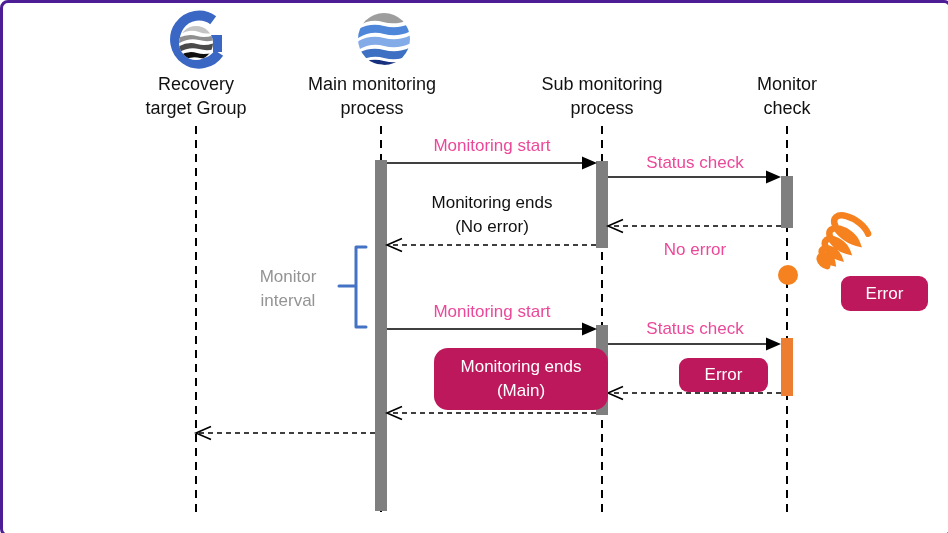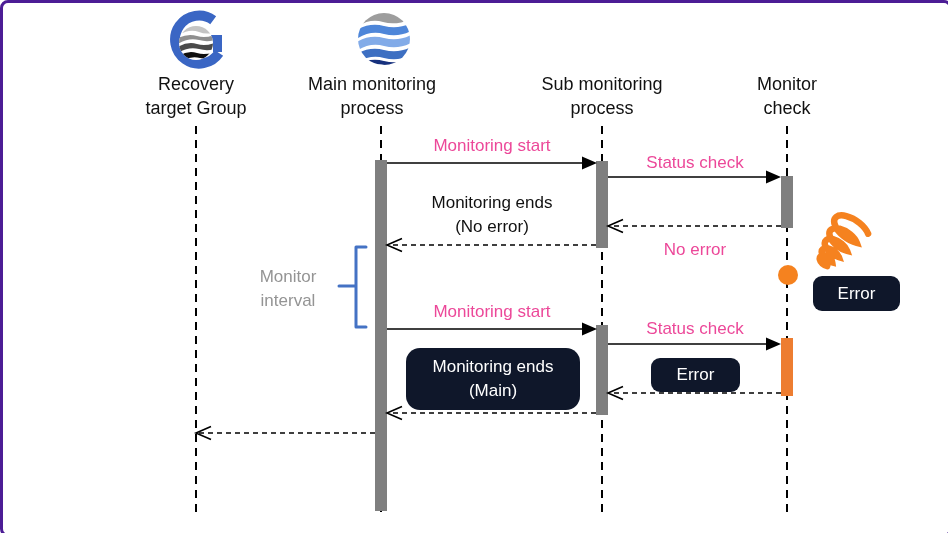--- a/index.html
+++ b/index.html
@@ -13,23 +13,23 @@
     position:absolute;width:220px;text-align:center;font-size:18px;line-height:24px;color:#111;
   }
   .msg{
     position:absolute;font-size:17px;line-height:23px;text-align:center;color:#ec4899;white-space:nowrap;
   }
   .msg2{position:absolute;font-size:17px;line-height:24px;text-align:center;color:#111;}
   .interval-label{position:absolute;font-size:17px;line-height:24px;text-align:center;color:#949494;}
   .bar{position:absolute;width:12px;background:#7f7f7f;}
   .bar.orange{background:#ED7D31;}
   .obox{
-    position:absolute;background:#0f172a;color:#ffffff;border-radius:9px;
+    position:absolute;background:#be185d;color:#ffffff;border-radius:9px;
     display:flex;flex-direction:column;align-items:center;justify-content:center;
-    font-size:17px;line-height:24px;text-align:center;
+    font-size:17px;line-height:24px;text-align:center;margin-left:28px;
   }
   .obox.big{border-radius:14px;}
 </style>
 </head>
 <body>
 
 <div id="canvas">
 
   <svg class="layer" style="left:166px;top:7px;" width="60" height="60" viewBox="0 0 60 60">
     <g>

